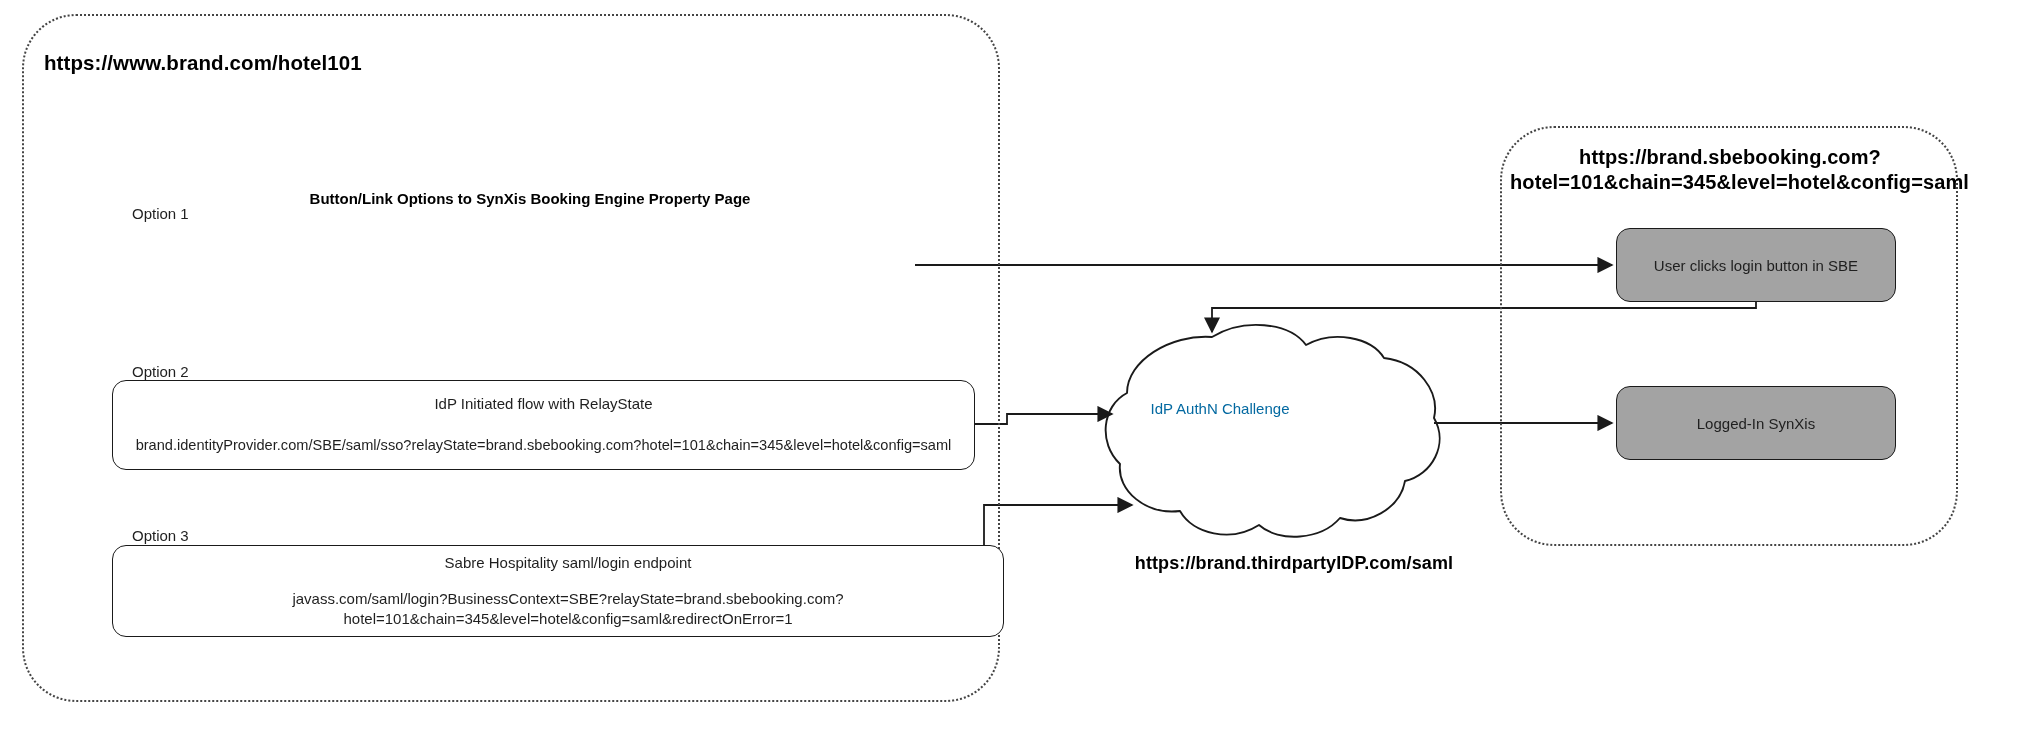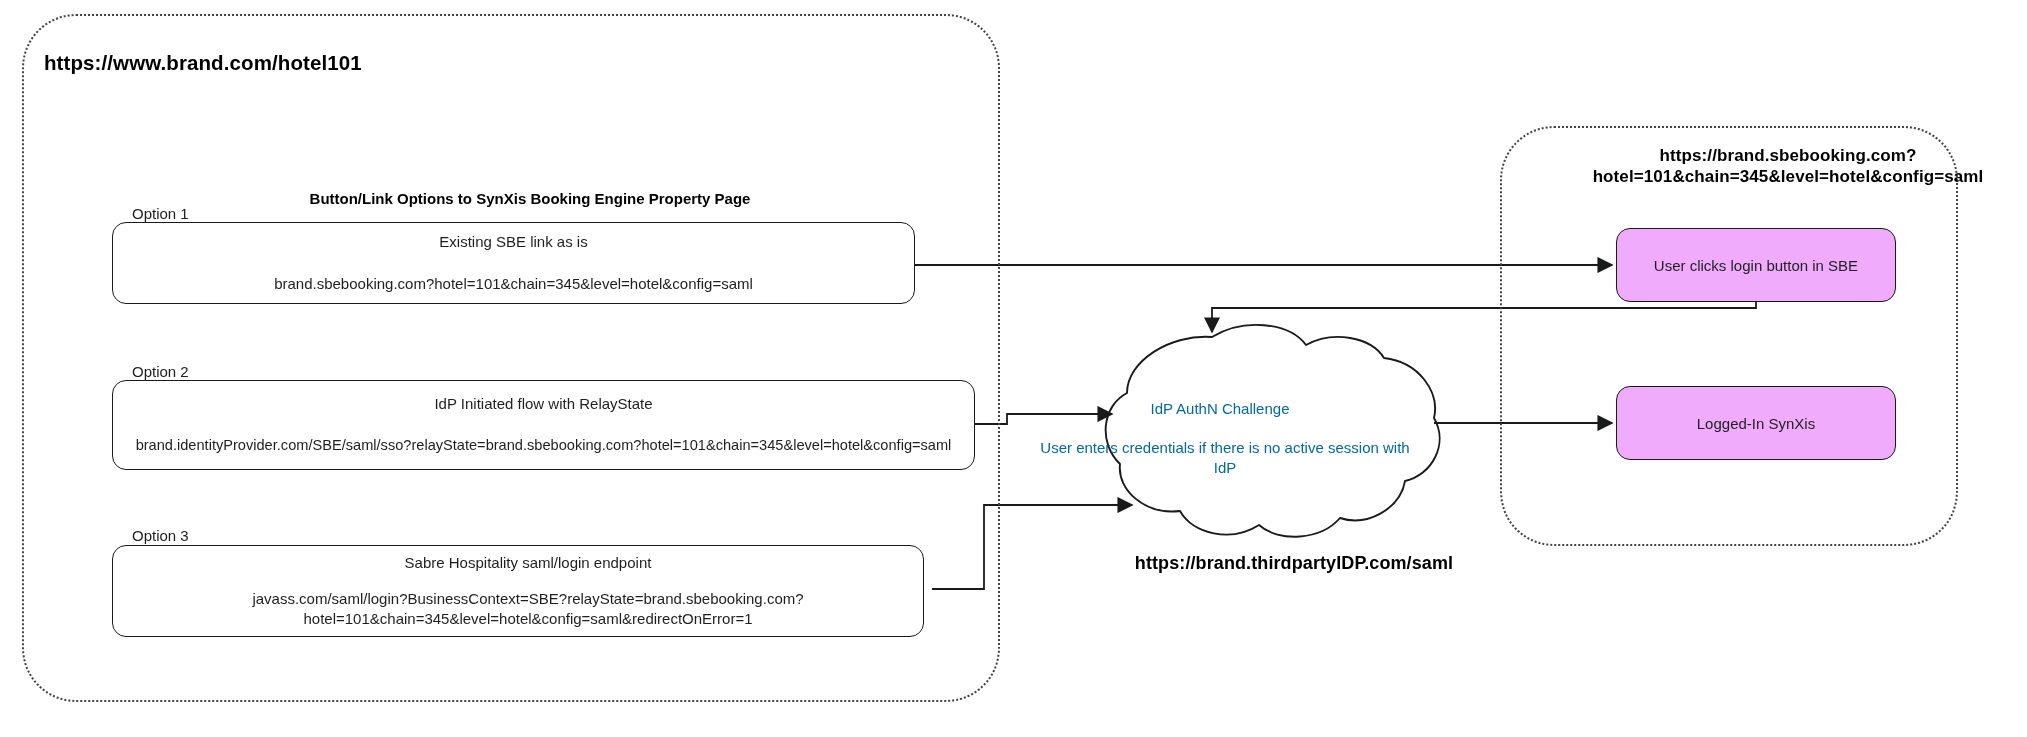--- a/index.html
+++ b/index.html
@@ -54,24 +54,24 @@
     letter-spacing: 0.1px;
   }
   #brand-url {
     left: 44px;
     top: 50px;
     width: 420px;
     text-align: left;
     font-size: 20.5px;
   }
   #sbe-url {
-    left: 1568px;
+    left: 1510px;
     top: 145px;
     width: 440px;
-    font-size: 17px;
+    font-size: 20px;
   }
   #idp-url {
     left: 1064px;
     top: 552px;
     width: 460px;
     font-size: 18px;
   }
   .note {
     position: absolute;
     left: 38px;
@@ -123,27 +123,27 @@
   }
   .opt-gap-a { height: 24px; }
   .opt-gap-b { height: 18px; }
 
   #opt1-label { left: 112px; top: 205px; }
   #opt1-box  { left: 112px; top: 222px; width: 803px; height: 82px; }
   #opt2-label { left: 112px; top: 363px; }
   #opt2-box  { left: 112px; top: 380px; width: 863px; height: 90px; }
   #opt2-box .opt-url { font-size: 14.6px; }
   #opt3-label { left: 112px; top: 527px; }
-  #opt3-box  { left: 112px; top: 545px; width: 812px; height: 92px; padding-left: 20px; }
+  #opt3-box  { left: 112px; top: 545px; width: 892px; height: 92px; padding-left: 20px; }
 
   .state-box {
     position: absolute;
     border: 1.8px solid #1a1a1a;
     border-radius: 14px;
-    background: #f0abfc;
+    background: #a3a3a3;
     box-sizing: border-box;
     display: flex;
     align-items: center;
     justify-content: center;
     font-size: 15px;
     color: #1f1f1f;
     text-align: center;
   }
   #box-sbe-login { left: 1616px; top: 228px; width: 280px; height: 74px; }
   #box-logged-in { left: 1616px; top: 386px; width: 280px; height: 74px; }
@@ -205,43 +205,37 @@
   </svg>
 
   <div class="panel" id="panel-brand"></div>
 
   <div class="panel-title" id="brand-url">https://www.brand.com/hotel101</div>
 
 
   <div class="section-heading">Button/Link Options to SynXis Booking Engine Property Page</div>
 
   <div class="option-label" id="opt1-label">Option 1</div>
-  <div class="opt-box" id="opt1-box">
-    <div class="opt-title">Existing SBE link as is</div>
-    <div class="opt-gap-a"></div>
-    <div class="opt-url">brand.sbebooking.com?hotel=101&amp;chain=345&amp;level=hotel&amp;config=saml</div>
-  </div>
 
   <div class="option-label" id="opt2-label">Option 2</div>
   <div class="opt-box" id="opt2-box">
     <div class="opt-title">IdP Initiated flow with RelayState</div>
     <div class="opt-gap-a"></div>
     <div class="opt-url">brand.identityProvider.com/SBE/saml/sso?relayState=brand.sbebooking.com?hotel=101&amp;chain=345&amp;level=hotel&amp;config=saml</div>
   </div>
 
   <div class="option-label" id="opt3-label">Option 3</div>
   <div class="opt-box" id="opt3-box">
     <div class="opt-title">Sabre Hospitality saml/login endpoint</div>
     <div class="opt-gap-b"></div>
     <div class="opt-url">javass.com/saml/login?BusinessContext=SBE?relayState=brand.sbebooking.com?
 hotel=101&amp;chain=345&amp;level=hotel&amp;config=saml&amp;redirectOnError=1</div>
   </div>
 
   <div class="cloud-label" id="cloud-title">IdP AuthN Challenge</div>
-  <div class="cloud-label" id="cloud-sub">User enters credentials if there is no active session with IdP</div>
   <div class="panel-title" id="idp-url">https://brand.thirdpartyIDP.com/saml</div>
 
   <div class="panel" id="panel-sbe"></div>
   <div class="panel-title" id="sbe-url" style="white-space: pre-line;">https://brand.sbebooking.com?
 hotel=101&amp;chain=345&amp;level=hotel&amp;config=saml</div>
 
   <div class="state-box" id="box-sbe-login">User clicks login button in SBE</div>
 
   <div class="state-box" id="box-logged-in">Logged-In SynXis</div>
 

